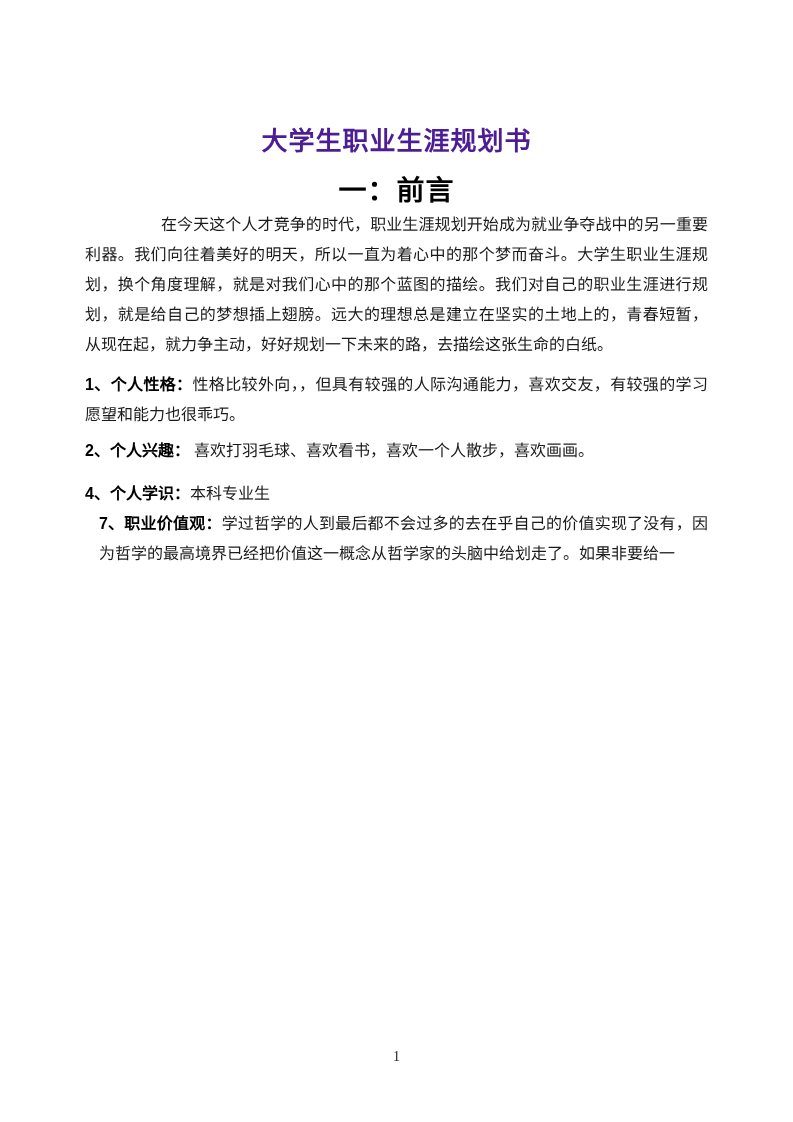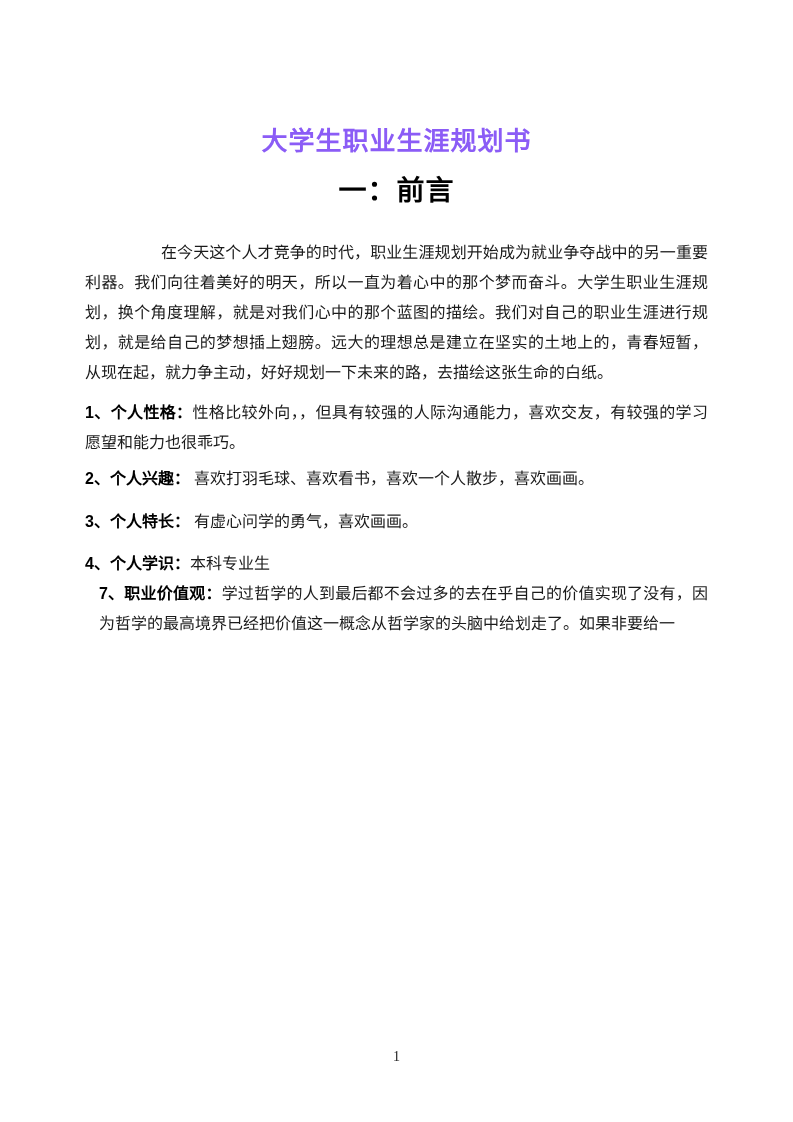--- a/index.html
+++ b/index.html
@@ -18,21 +18,21 @@
     overflow: hidden;
     color: #111111;
   }
   .doc-title {
     margin: 0 0 20px 0;
     font-family: "Liberation Sans", "DejaVu Sans", sans-serif;
     font-weight: 700;
     font-size: 26px;
     line-height: 30px;
     text-align: center;
-    color: #8b5cf6;
+    color: #4c1d95;
     letter-spacing: 1px;
   }
   .section-heading {
     margin: 0;
     font-family: "Liberation Sans", "DejaVu Sans", sans-serif;
     font-weight: 700;
     font-size: 28px;
     line-height: 30px;
     text-align: center;
     color: #000000;
@@ -43,21 +43,21 @@
   }
   .body-para {
     margin: 0;
     font-family: "Liberation Serif", "DejaVu Serif", serif;
     font-size: 16px;
     line-height: 30px;
     text-align: justify;
     color: #1a1a1a;
   }
   .para-1 {
-    margin-top: 32px;
+    margin-top: 4px;
     text-indent: 76px;
   }
   .para-2 {
     margin-top: 10px;
     text-indent: 46px;
   }
   .doc-item {
     margin: 0;
     font-family: "Liberation Serif", "DejaVu Serif", serif;
     font-size: 16px;
@@ -103,23 +103,20 @@
 
 
   <p class="doc-item item-1">
     <span class="item-label">1、个人性格：</span><span>性格比较外向，，但具有较强的人际沟通能力，喜欢交友，有较强的学习愿望和能力也很乖巧。</span>
   </p>
 
   <p class="doc-item item-2">
     <span class="item-label">2、个人兴趣：</span><span> 喜欢打羽毛球、喜欢看书，喜欢一个人散步，喜欢画画。</span>
   </p>
 
-  <p class="doc-item item-3">
-    <span class="item-label">3、个人特长：</span><span> 有虚心问学的勇气，喜欢画画。</span>
-  </p>
 
   <p class="doc-item item-4">
     <span class="item-label">4、个人学识：</span><span>本科专业生</span>
   </p>
 
 
 
   <p class="doc-item item-7">
     <span class="item-label">7、职业价值观：</span><span>学过哲学的人到最后都不会过多的去在乎自己的价值实现了没有，因为哲学的最高境界已经把价值这一概念从哲学家的头脑中给划走了。如果非要给一</span>
   </p>

